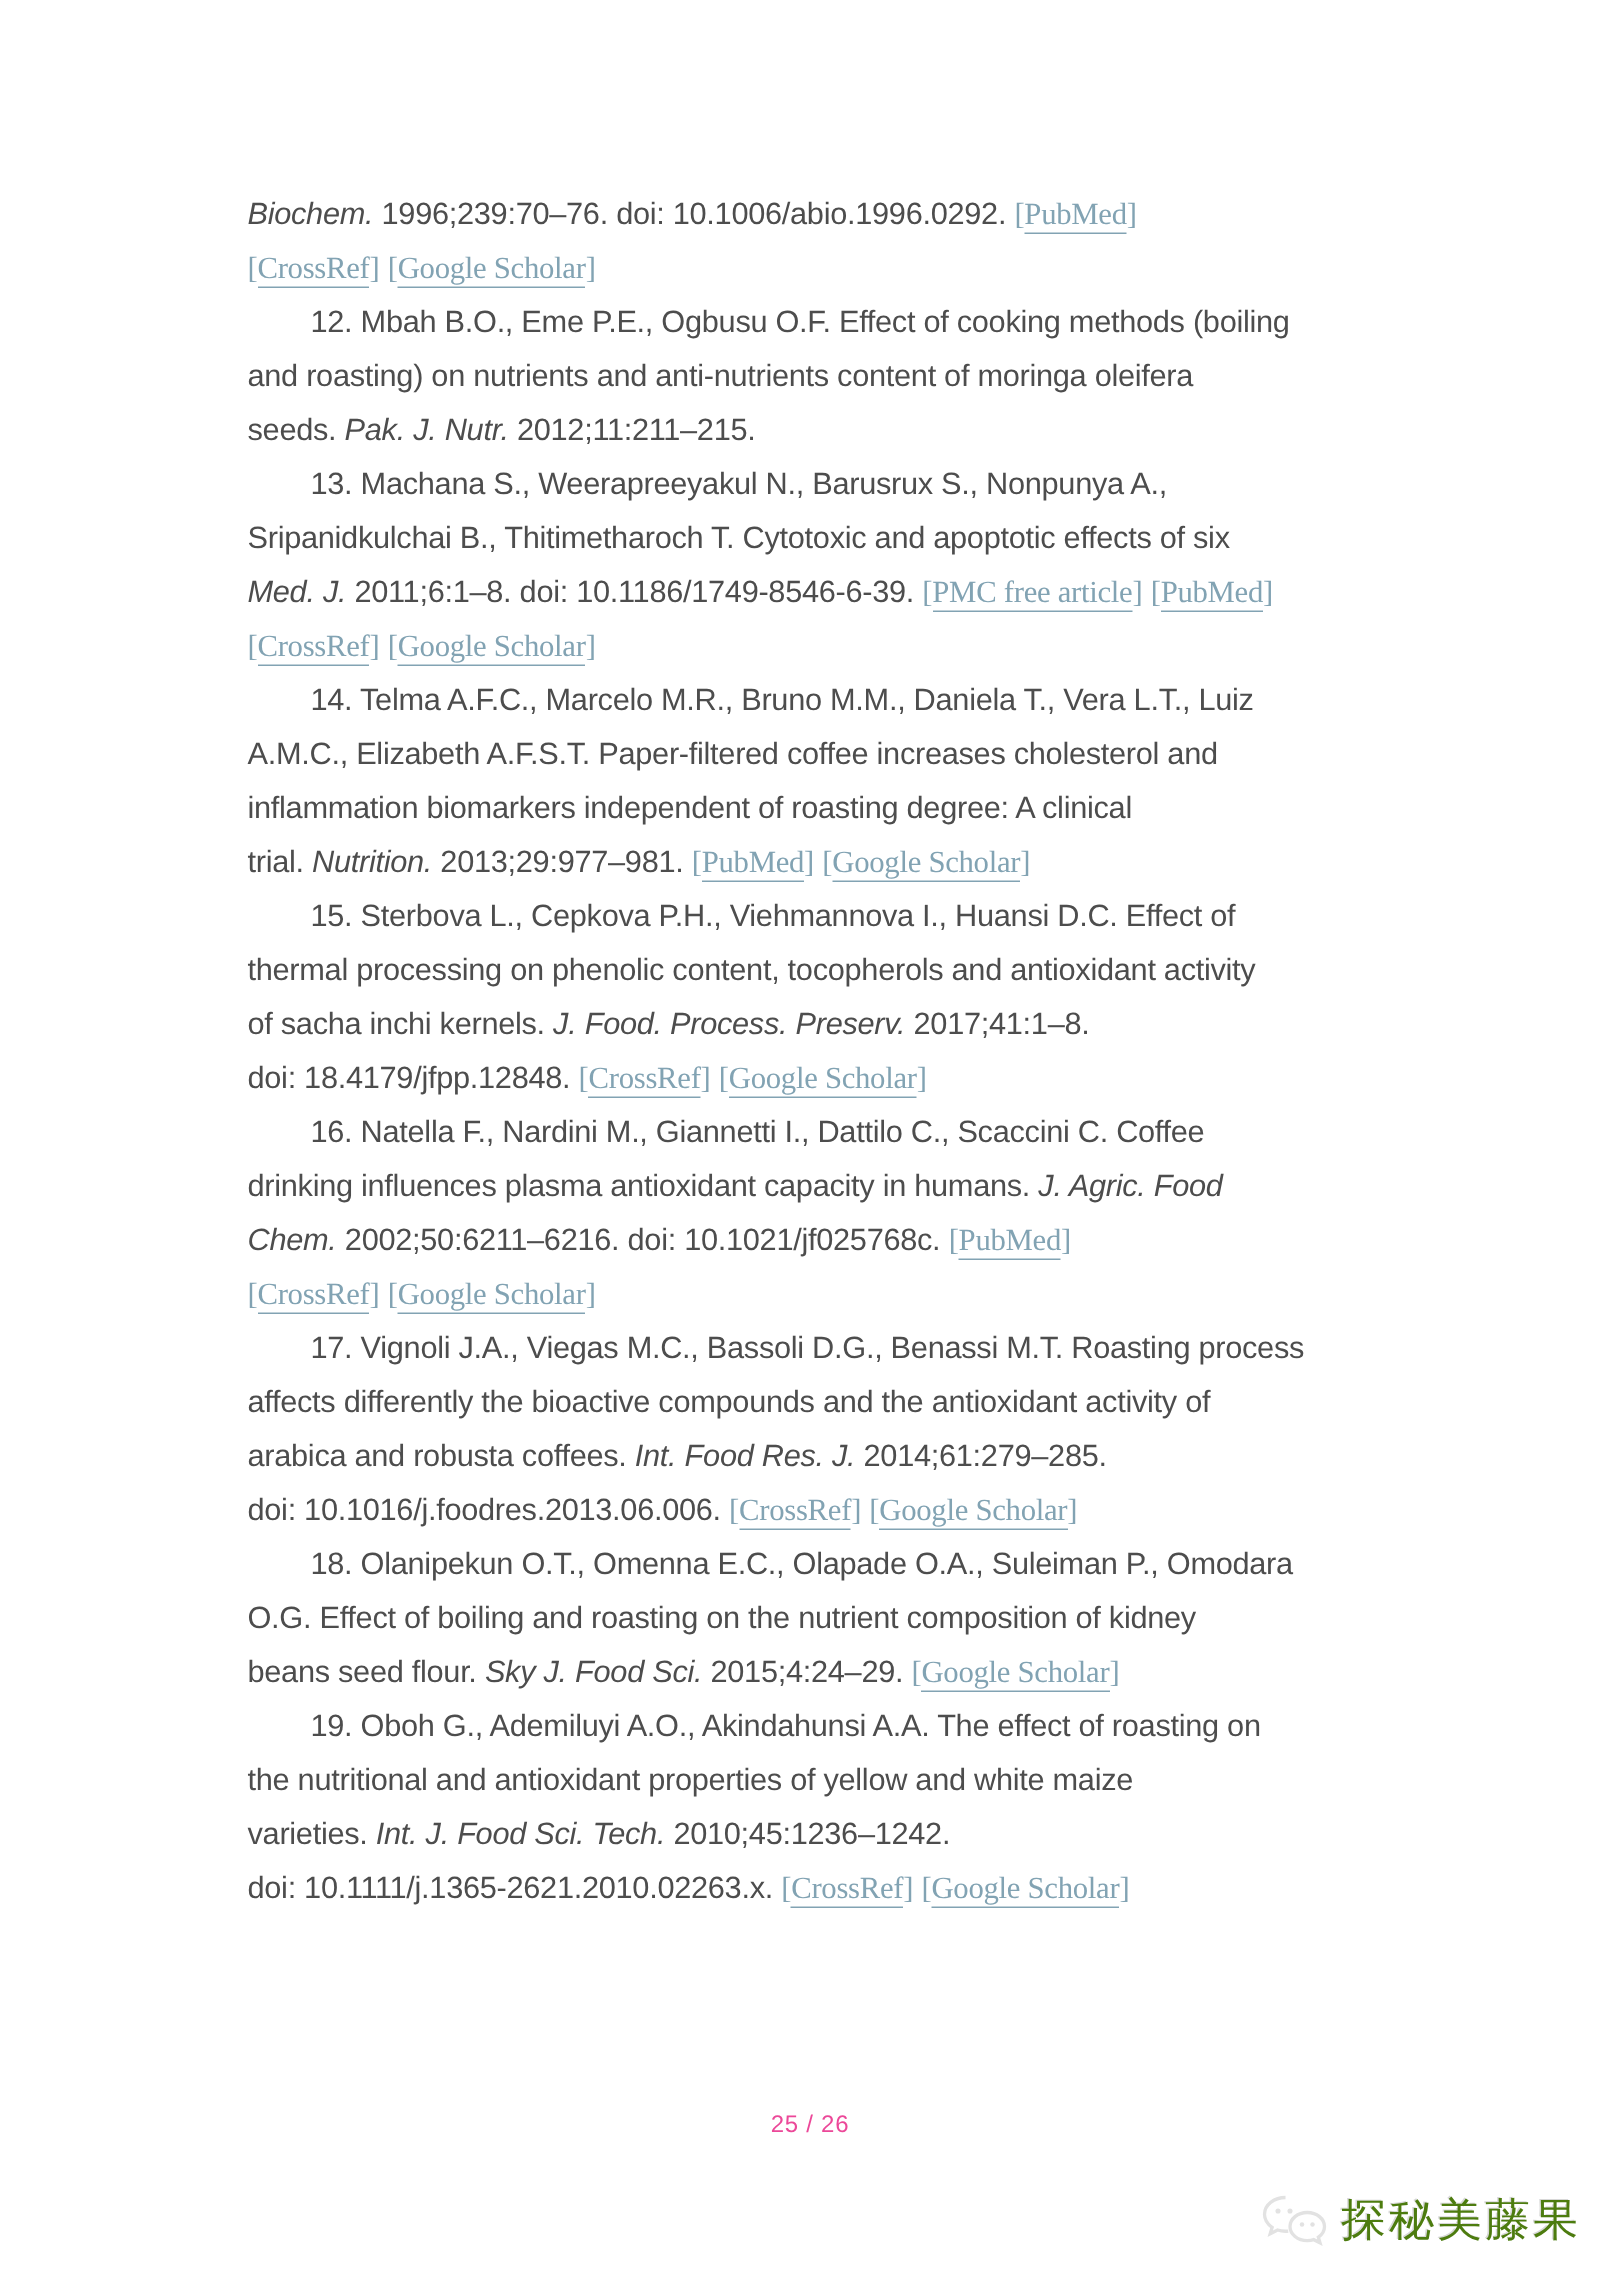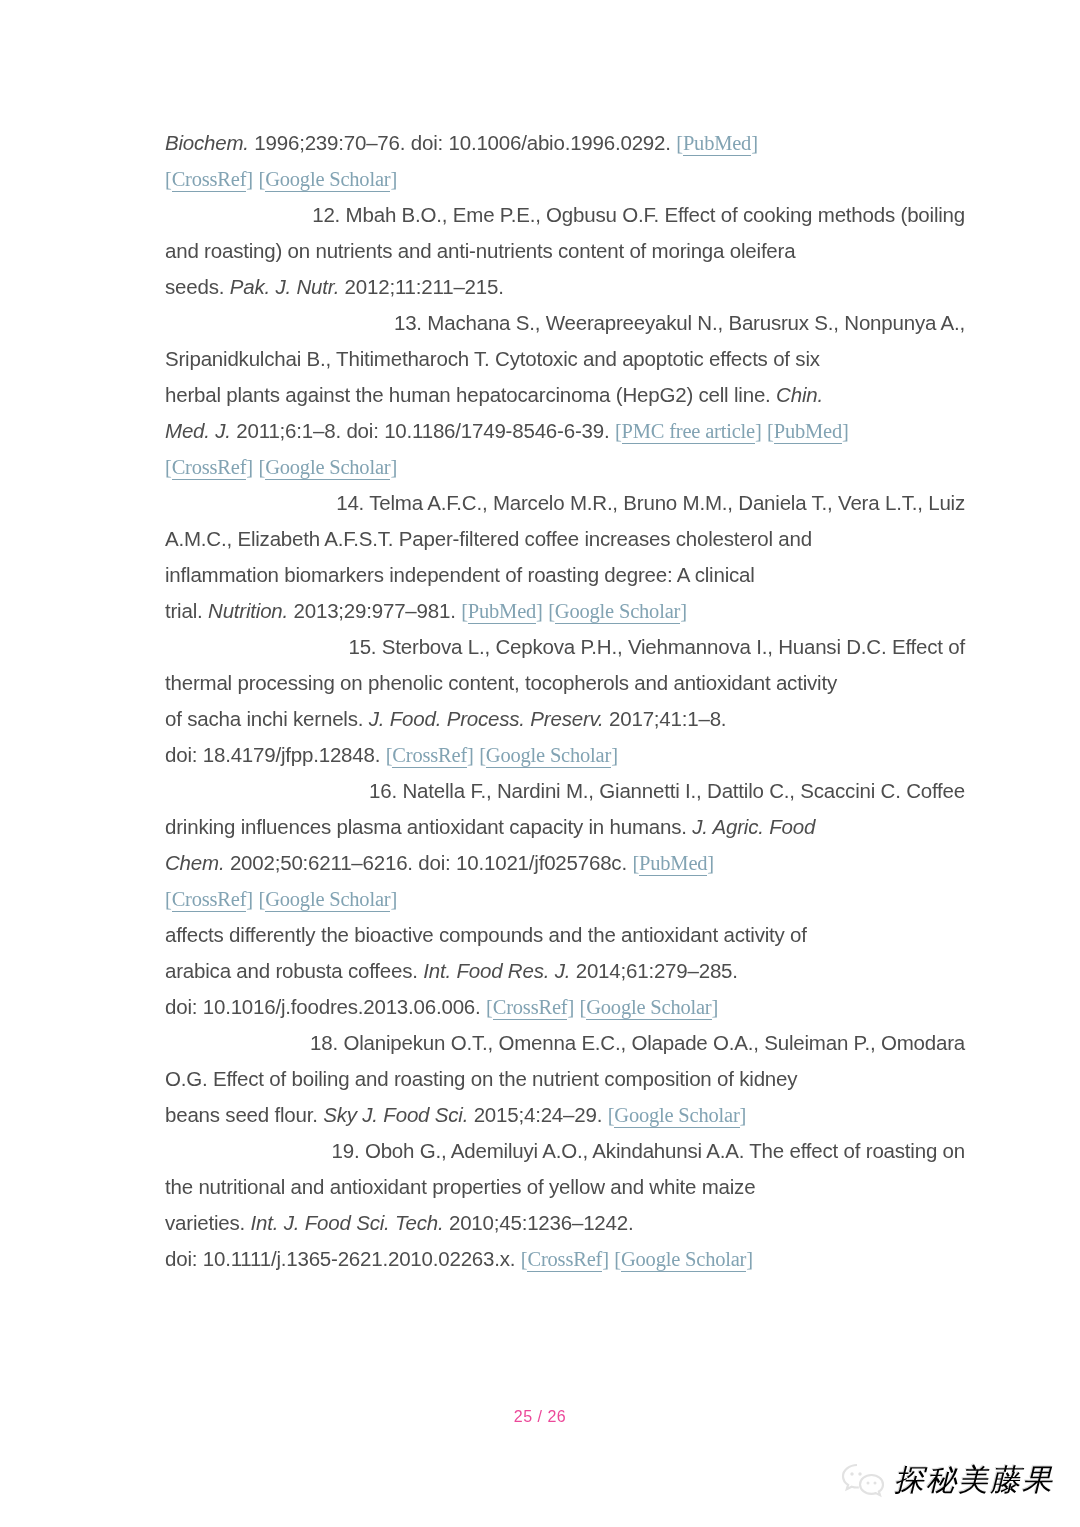--- a/index.html
+++ b/index.html
@@ -21,21 +21,21 @@
   }
   .ref-item { }
   .ref-line {
     height: 36px;
     line-height: 36px;
     font-size: 20.5px;
     letter-spacing: -0.2px;
     color: var(--body, #4d4d4d);
     white-space: nowrap;
   }
-  .ref-line.indent { padding-left: 42px; text-align: right; }
+  .ref-line.indent { padding-left: 42px; }
   .ref-line em {
     font-style: italic;
     color: var(--body, #4d4d4d);
   }
   a.ref-link {
     color: var(--link, #82a3b3);
     text-decoration: none;
     cursor: pointer;
     font-family: Liberation Serif, serif;
   }
@@ -55,25 +55,24 @@
   .watermark {
     position: absolute;
     right: 26px; top: 1460px;
     display: flex;
     align-items: center;
     gap: 8px;
   }
   .watermark .wm-text {
     font-family: "DejaVu Sans", sans-serif;
     font-size: 30px;
-    color: #000000;
+    color: #4d7c0f;
     text-shadow: 1px 1px 0 #ffffff, -1px -1px 0 #d8d8d8;
     letter-spacing: 2px;
     white-space: nowrap;
-    font-style: italic;
   }
   .watermark svg { display: block; }
 </style>
 </head>
 <body>
 
 <div class="page">
 
   <div class="references">
 
@@ -82,21 +81,20 @@
         <div class="ref-line"><a class="ref-link">[<span class="u">CrossRef</span>]</a><span> </span><a class="ref-link">[<span class="u">Google Scholar</span>]</a></div>
       </div>
       <div class="ref-item">
         <div class="ref-line indent"><span>12. Mbah B.O., Eme P.E., Ogbusu O.F. Effect of cooking methods (boiling</span></div>
         <div class="ref-line"><span>and roasting) on nutrients and anti-nutrients content of moringa oleifera</span></div>
         <div class="ref-line"><span>seeds. </span><em>Pak. J. Nutr.</em><span> 2012;11:211–215.</span></div>
       </div>
       <div class="ref-item">
         <div class="ref-line indent"><span>13. Machana S., Weerapreeyakul N., Barusrux S., Nonpunya A.,</span></div>
         <div class="ref-line"><span>Sripanidkulchai B., Thitimetharoch T. Cytotoxic and apoptotic effects of six</span></div>
-        <div class="ref-line"><span>herbal plants against the human hepatocarcinoma (HepG2) cell line. </span><em>Chin.</em></div>
         <div class="ref-line"><em>Med. J.</em><span> 2011;6:1–8. doi: 10.1186/1749-8546-6-39. </span><a class="ref-link">[<span class="u">PMC free article</span>]</a><span> </span><a class="ref-link">[<span class="u">PubMed</span>]</a></div>
         <div class="ref-line"><a class="ref-link">[<span class="u">CrossRef</span>]</a><span> </span><a class="ref-link">[<span class="u">Google Scholar</span>]</a></div>
       </div>
       <div class="ref-item">
         <div class="ref-line indent"><span>14. Telma A.F.C., Marcelo M.R., Bruno M.M., Daniela T., Vera L.T., Luiz</span></div>
         <div class="ref-line"><span>A.M.C., Elizabeth A.F.S.T. Paper-filtered coffee increases cholesterol and</span></div>
         <div class="ref-line"><span>inflammation biomarkers independent of roasting degree: A clinical</span></div>
         <div class="ref-line"><span>trial. </span><em>Nutrition.</em><span> 2013;29:977–981. </span><a class="ref-link">[<span class="u">PubMed</span>]</a><span> </span><a class="ref-link">[<span class="u">Google Scholar</span>]</a></div>
       </div>
       <div class="ref-item">
@@ -105,20 +103,21 @@
         <div class="ref-line"><span>of sacha inchi kernels. </span><em>J. Food. Process. Preserv.</em><span> 2017;41:1–8.</span></div>
         <div class="ref-line"><span>doi: 18.4179/jfpp.12848. </span><a class="ref-link">[<span class="u">CrossRef</span>]</a><span> </span><a class="ref-link">[<span class="u">Google Scholar</span>]</a></div>
       </div>
       <div class="ref-item">
         <div class="ref-line indent"><span>16. Natella F., Nardini M., Giannetti I., Dattilo C., Scaccini C. Coffee</span></div>
         <div class="ref-line"><span>drinking influences plasma antioxidant capacity in humans. </span><em>J. Agric. Food</em></div>
         <div class="ref-line"><em>Chem.</em><span> 2002;50:6211–6216. doi: 10.1021/jf025768c. </span><a class="ref-link">[<span class="u">PubMed</span>]</a></div>
         <div class="ref-line"><a class="ref-link">[<span class="u">CrossRef</span>]</a><span> </span><a class="ref-link">[<span class="u">Google Scholar</span>]</a></div>
       </div>
       <div class="ref-item">
+        <div class="ref-line indent"><span>17. Vignoli J.A., Viegas M.C., Bassoli D.G., Benassi M.T. Roasting process</span></div>
         <div class="ref-line"><span>affects differently the bioactive compounds and the antioxidant activity of</span></div>
         <div class="ref-line"><span>arabica and robusta coffees. </span><em>Int. Food Res. J.</em><span> 2014;61:279–285.</span></div>
         <div class="ref-line"><span>doi: 10.1016/j.foodres.2013.06.006. </span><a class="ref-link">[<span class="u">CrossRef</span>]</a><span> </span><a class="ref-link">[<span class="u">Google Scholar</span>]</a></div>
       </div>
       <div class="ref-item">
         <div class="ref-line indent"><span>18. Olanipekun O.T., Omenna E.C., Olapade O.A., Suleiman P., Omodara</span></div>
         <div class="ref-line"><span>O.G. Effect of boiling and roasting on the nutrient composition of kidney</span></div>
         <div class="ref-line"><span>beans seed flour. </span><em>Sky J. Food Sci.</em><span> 2015;4:24–29. </span><a class="ref-link">[<span class="u">Google Scholar</span>]</a></div>
       </div>
       <div class="ref-item">

